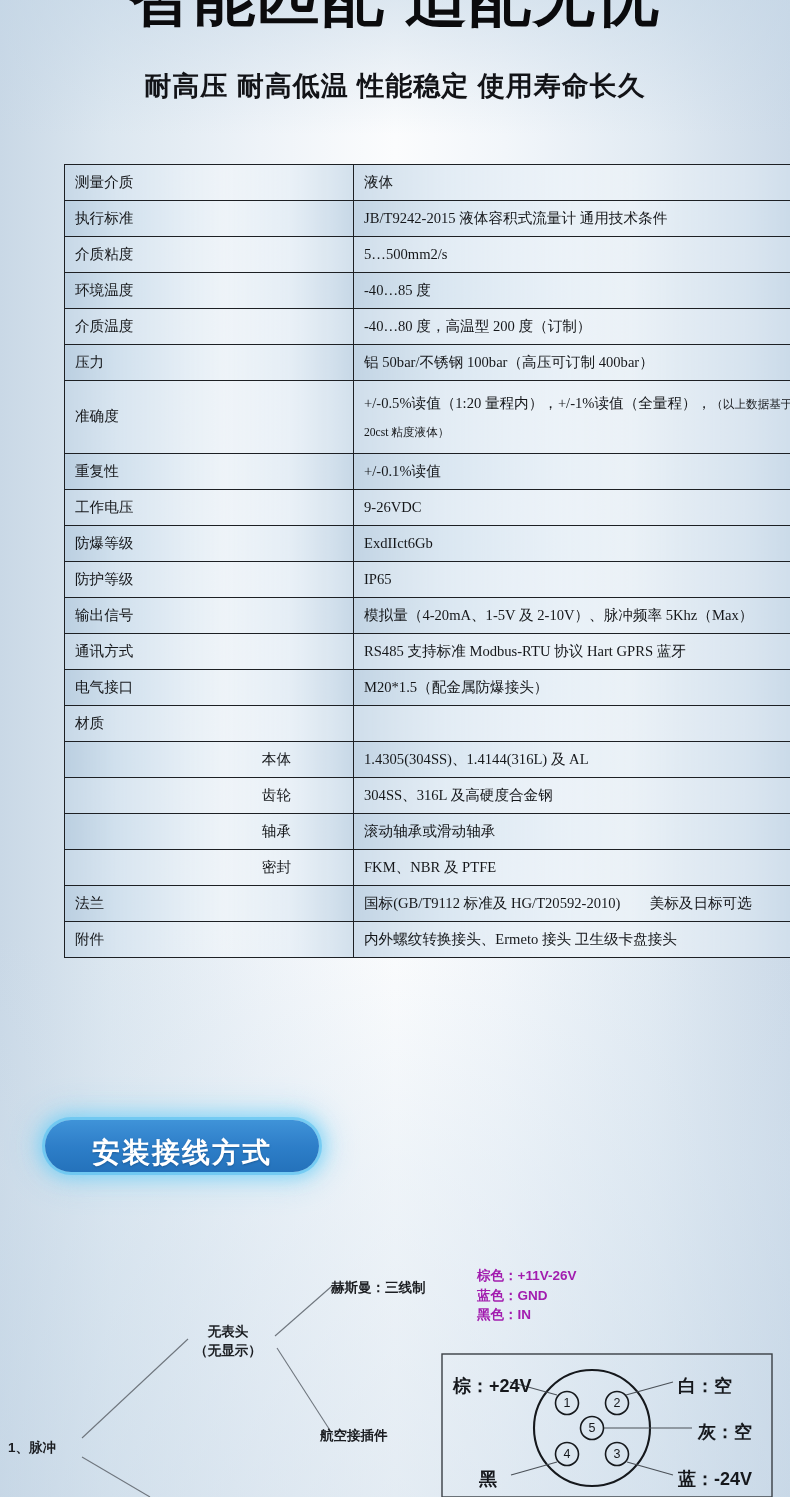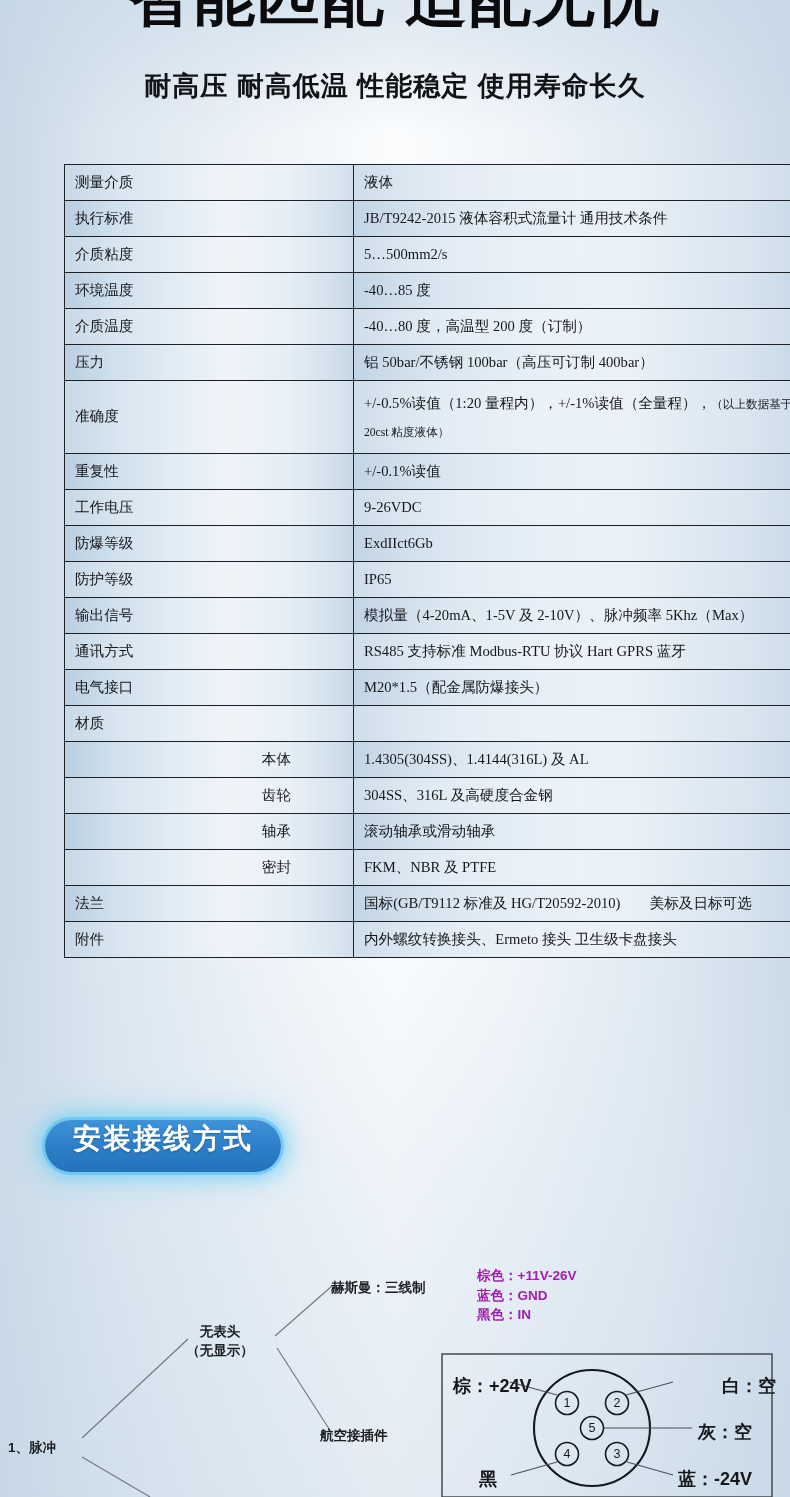--- a/index.html
+++ b/index.html
@@ -120,30 +120,30 @@
     display: block;
     font-size: 11.6px;
     margin-top: 9px;
   }
 
   
   .badge {
     position: absolute;
     left: 45px;
     top: 1120px;
-    width: 236px;
+    width: 274px;
     height: 52px;
     border-radius: 26px;
     background: linear-gradient(to bottom, #3f93d8 0%, #2f7fc9 48%, #2d7ec8 52%, #2472bb 100%);
     box-shadow:
       0 0 0 3px rgba(80,190,240,0.55),
       0 0 16px 6px rgba(90,200,245,0.55),
       0 0 30px 12px rgba(120,210,250,0.32);
     display: flex;
-    align-items: flex-start;
+    align-items: flex-end;
     justify-content: center;
   }
   .badge span {
     font-family: "Liberation Sans", "DejaVu Sans", sans-serif;
     font-weight: bold;
     font-size: 28px;
     letter-spacing: 2px;
     color: #ffffff;
     text-shadow: 0 1px 2px rgba(0,40,80,0.35);
   }
@@ -344,41 +344,41 @@
           <line x1="673" y1="146" x2="626" y2="159"></line>
           <line x1="604" y1="192" x2="692" y2="192"></line>
           <line x1="673" y1="239" x2="627" y2="226"></line>
           <line x1="511" y1="239" x2="557" y2="226"></line>
         </g>
       </g>
     </svg>
 
     <div class="dlabel" style="left:8px; top:202px;">1、脉冲</div>
 
-    <div class="dlabel center" style="left:180px; top:86px; width:80px;">
+    <div class="dlabel center" style="left:188px; top:86px; width:80px;">
       <span>无表头</span><br>
       <span>（无显示）</span>
     </div>
 
     <div class="dlabel" style="left:331px; top:42px;">赫斯曼：三线制</div>
     <div class="dlabel" style="left:320px; top:190px;text-align:center;">航空接插件</div>
 
     <div class="legend3" style="left:477px; top:30px;">
       <div>棕色：+11V-26V</div>
       <div>蓝色：GND</div>
       <div>黑色：IN</div>
     </div>
 
     <div class="pinnum" style="left:556px; top:156px;">1</div>
     <div class="pinnum" style="left:606px; top:156px;">2</div>
     <div class="pinnum" style="left:606px; top:207px;">3</div>
     <div class="pinnum" style="left:556px; top:207px;">4</div>
     <div class="pinnum" style="left:581px; top:181px;">5</div>
 
     <div class="pinbox-label" style="left:453px; top:138px;">棕：+24V</div>
-    <div class="pinbox-label" style="left:678px; top:138px;margin-left:44px;">白：空</div>
+    <div class="pinbox-label" style="left:678px; top:138px;">白：空</div>
     <div class="pinbox-label" style="left:698px; top:184px;">灰：空</div>
     <div class="pinbox-label" style="left:678px; top:231px;">蓝：-24V</div>
     <div class="pinbox-label" style="left:479px; top:231px;">黑</div>
 
   </div>
 
 </div>
 
 </body></html>

